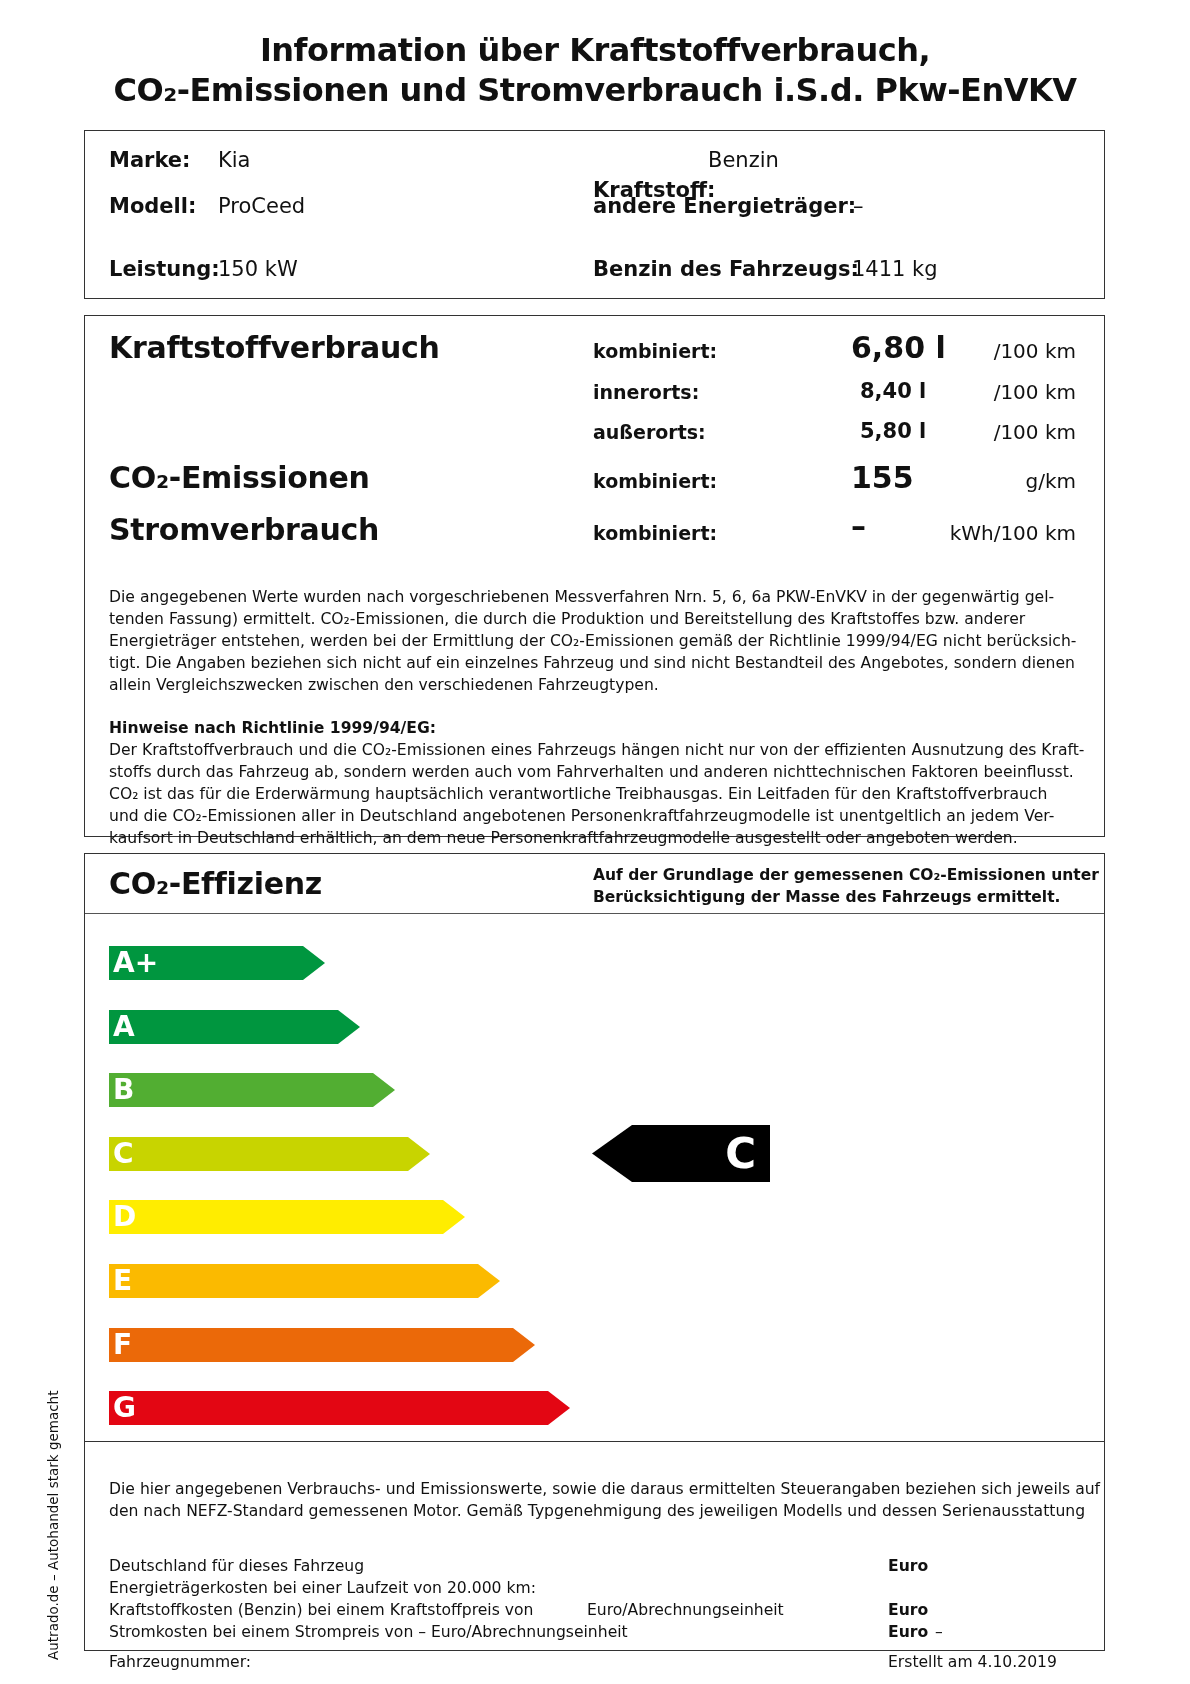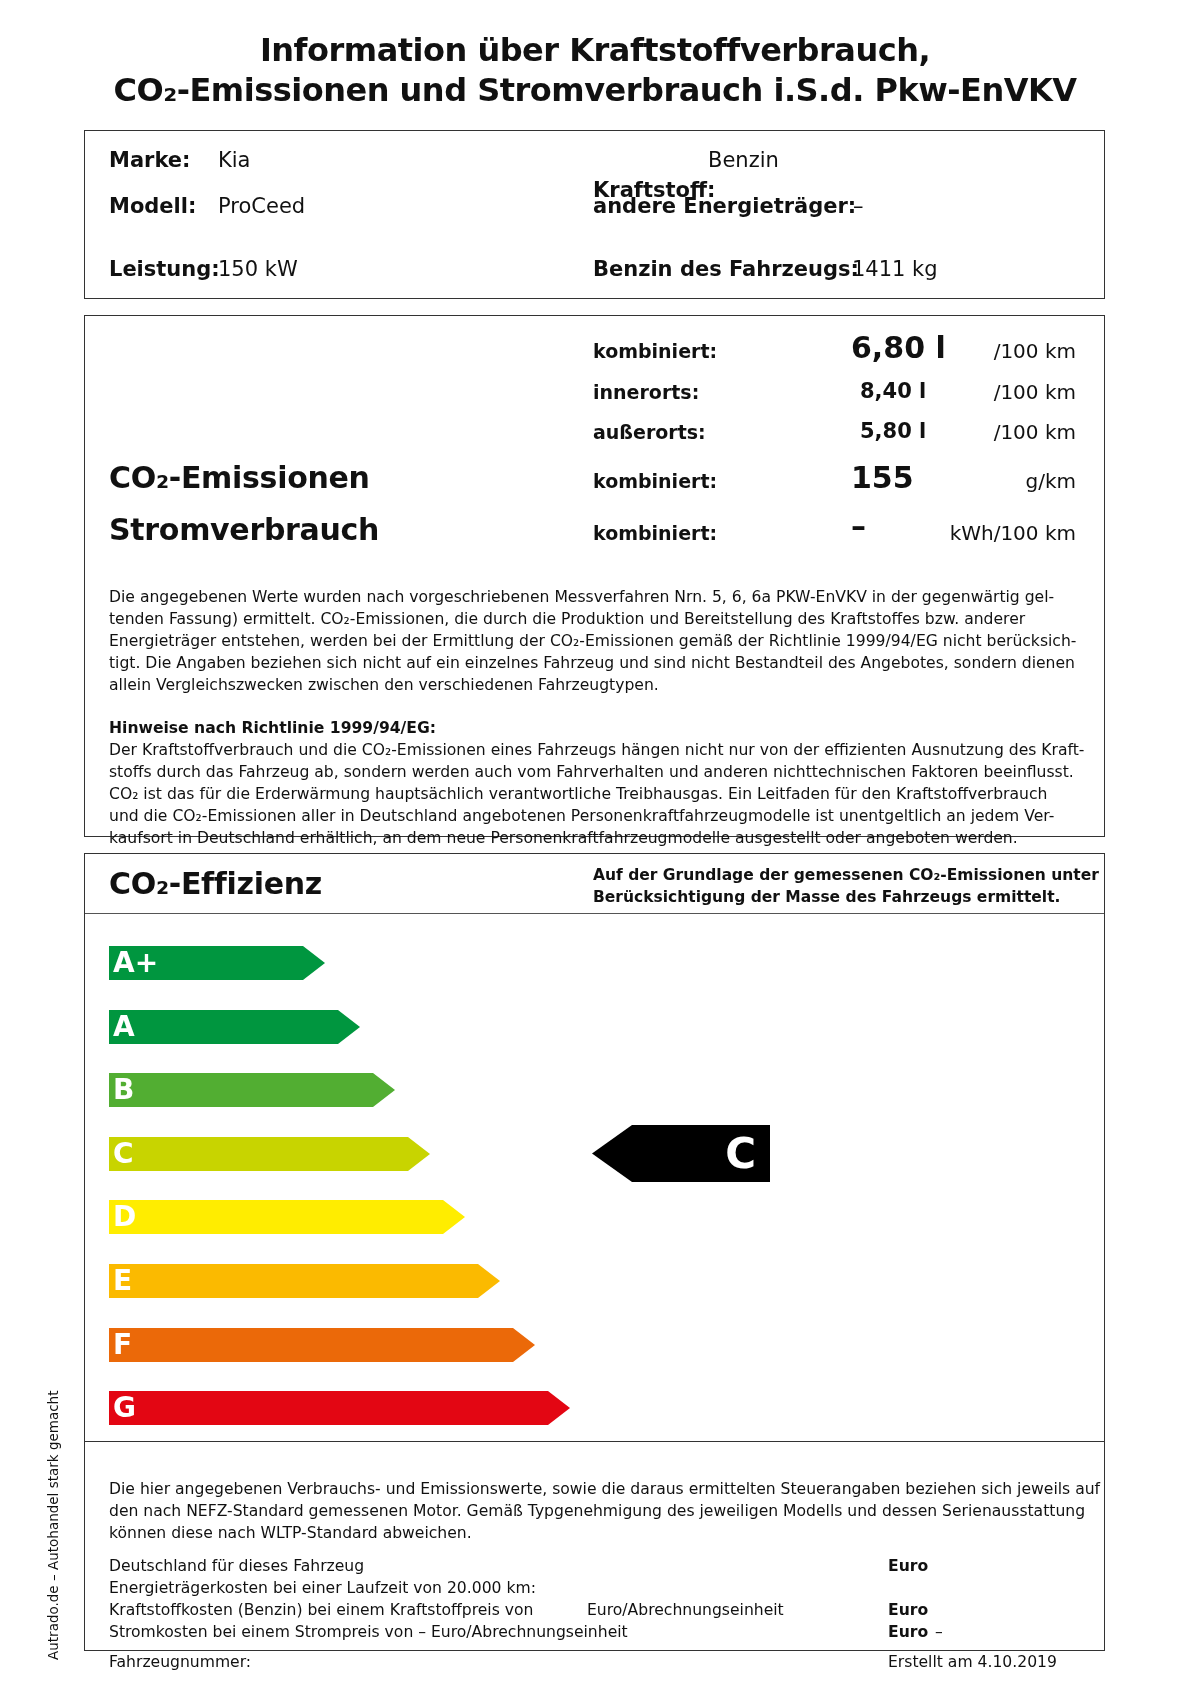--- a/index.html
+++ b/index.html
@@ -44,20 +44,21 @@
 
   <span class="abs lbl b" style="left:508px;top:17px;margin-top:30px;">Kraftstoff:</span>
   <span class="abs val" style="left:623px;top:17px;">Benzin</span>
   <span class="abs lbl b" style="left:508px;top:63px;">andere Energieträger:</span>
   <span class="abs val" style="left:768px;top:63px;">–</span>
   <span class="abs lbl b" style="left:508px;top:126px;">Benzin des Fahrzeugs:</span>
   <span class="abs val" style="left:767px;top:126px;">1411 kg</span>
 </div>
 
 <div class="box" style="top:315px;height:522px;">
+  <span class="abs h2" style="left:24px;top:14px;">Kraftstoffverbrauch</span>
 
   <span class="abs sub" style="left:508px;top:24px;">kombiniert:</span>
   <span class="abs big" style="left:766px;top:14px;text-align:center;">6,80 l</span>
   <span class="abs unit" style="right:28px;top:23px;">/100 km</span>
 
   <span class="abs sub" style="left:508px;top:65px;">innerorts:</span>
   <span class="abs med" style="left:766px;top:63px;">8,40 l</span>
   <span class="abs unit" style="right:28px;top:64px;">/100 km</span>
 
   <span class="abs sub" style="left:508px;top:105px;">außerorts:</span>
@@ -97,21 +98,20 @@
   <div class="abs" style="left:508px;top:10px;font-size:15.5px;font-weight:bold;line-height:22px;">
     <div>Auf der Grundlage der gemessenen CO₂-Emissionen unter</div>
     <div>Berücksichtigung der Masse des Fahrzeugs ermittelt.</div>
   </div>
   <div class="abs" style="left:0;top:59px;width:100%;border-top:1.5px solid #555;"></div>
   <div class="abs" style="left:0;top:587px;width:100%;border-top:1.5px solid #333;"></div>
 
   <div class="abs para" style="left:24px;top:600px;">
     <div>Die hier angegebenen Verbrauchs- und Emissionswerte, sowie die daraus ermittelten Steuerangaben beziehen sich jeweils auf</div>
     <div>den nach NEFZ-Standard gemessenen Motor. Gemäß Typgenehmigung des jeweiligen Modells und dessen Serienausstattung</div>
-    <div>können diese nach WLTP-Standard abweichen.</div>
   </div>
   <span class="abs para" style="left:24px;top:677px;">Deutschland für dieses Fahrzeug</span>
   <span class="abs para b" style="left:803px;top:677px;">Euro</span>
   <span class="abs para" style="left:24px;top:699px;">Energieträgerkosten bei einer Laufzeit von 20.000 km:</span>
   <span class="abs para" style="left:24px;top:721px;">Kraftstoffkosten (Benzin) bei einem Kraftstoffpreis von</span>
   <span class="abs para" style="left:502px;top:721px;">Euro/Abrechnungseinheit</span>
   <span class="abs para b" style="left:803px;top:721px;">Euro</span>
   <span class="abs para" style="left:24px;top:743px;">Stromkosten bei einem Strompreis von – Euro/Abrechnungseinheit</span>
   <span class="abs para b" style="left:803px;top:743px;">Euro</span>
   <span class="abs para" style="left:850px;top:743px;">–</span>

